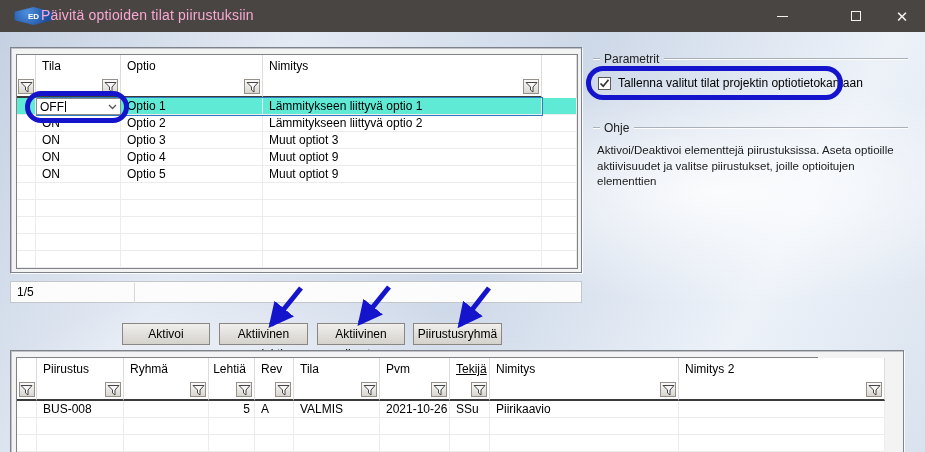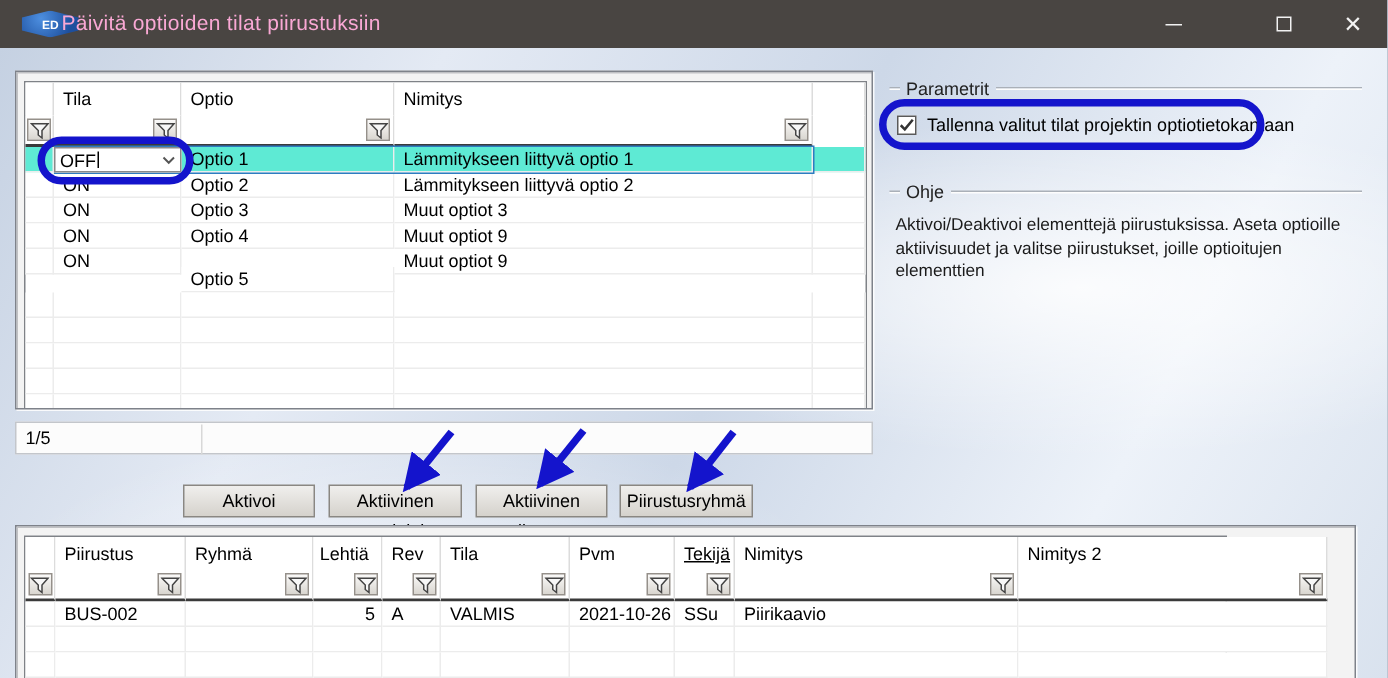--- a/index.html
+++ b/index.html
@@ -172,21 +172,21 @@
           <div class="trow drow">
             <div class="cell" style="width: 19px;"></div>
             <div class="cell" style="width: 85px;">ON</div>
             <div class="cell" style="width: 142px;">Optio 4</div>
             <div class="cell" style="width: 279px;">Muut optiot 9</div>
             <div class="cell" style="width: 35px;"></div>
           </div>
           <div class="trow drow">
             <div class="cell" style="width: 19px;"></div>
             <div class="cell" style="width: 85px;">ON</div>
-            <div class="cell" style="width: 142px; margin-top: 12px;">Optio 5</div>
+            <div class="cell" style="width: 142px;">Optio 5</div>
             <div class="cell" style="width: 279px;">Muut optiot 9</div>
             <div class="cell" style="width: 35px;"></div>
           </div>
           <div class="trow drow">
             <div class="cell" style="width: 19px;"></div>
             <div class="cell" style="width: 85px;"></div>
             <div class="cell" style="width: 142px;"></div>
             <div class="cell" style="width: 279px;"></div>
             <div class="cell" style="width: 35px;"></div>
           </div>
@@ -344,21 +344,21 @@
             <div class="cell thick" style="width: 206px;">
               <button class="funnel-btn">
                 <svg width="13" height="12" viewBox="0 0 13 12">
                   <path d="M1 1.5 H12 L8 6 V11 L5.5 9 V6 Z" fill="#f7f7f7" stroke="#444" stroke-width="1"></path>
                 </svg>
               </button>
             </div>
           </div>
           <div class="trow drow">
             <div class="cell" style="width: 20px;"></div>
-            <div class="cell" style="width: 87px;">BUS-002</div>
+            <div class="cell" style="width: 87px;">BUS-008</div>
             <div class="cell" style="width: 85px;"></div>
             <div class="cell num" style="width: 46px;">5</div>
             <div class="cell" style="width: 39px;">A</div>
             <div class="cell" style="width: 86px;">VALMIS</div>
             <div class="cell" style="width: 70px;">2021-10-26</div>
             <div class="cell" style="width: 40px;">SSu</div>
             <div class="cell" style="width: 189px;">Piirikaavio</div>
             <div class="cell" style="width: 206px;"></div>
           </div>
           <div class="trow drow">

